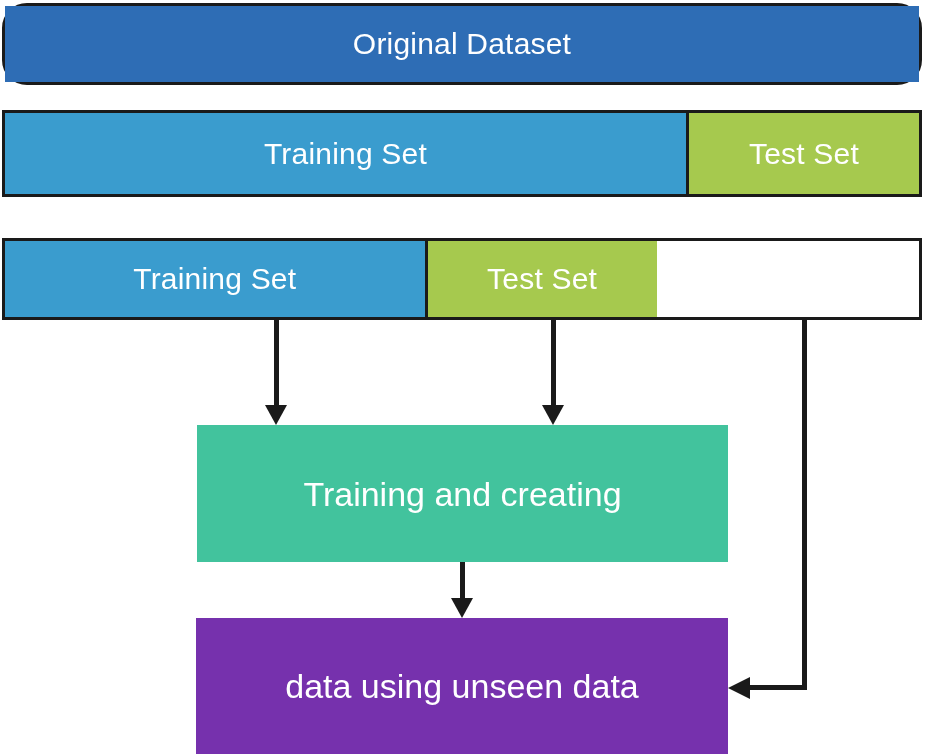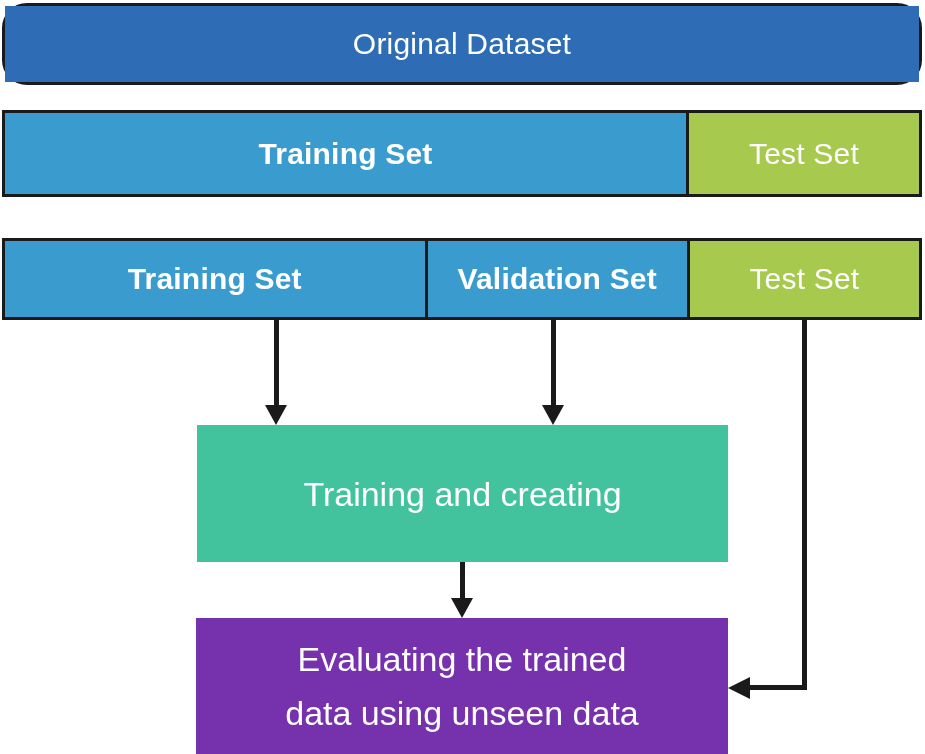--- a/index.html
+++ b/index.html
@@ -26,41 +26,41 @@
     align-items: stretch;
   }
   .cell {
     display: flex; align-items: center; justify-content: center;
     color: var(--label-text);
     font-size: 30px;
     letter-spacing: 0.2px;
   }
   .cell + .cell { border-left: 3px solid var(--arrow-black); }
   .fill-dark-blue { background: var(--dark-blue); }
-  .fill-blue      { background: var(--blue); font-weight: bold; }
+  .fill-blue      { background: var(--blue); }
   .fill-green     { background: var(--green); }
 
   #row-original { left: 2px; top: 3px; width: 920px; height: 82px; border-radius: 25px; }
   #row-split2   { left: 2px; top: 110px; width: 920px; height: 87px; }
   #row-split3   { left: 2px; top: 238px; width: 920px; height: 82px; }
 
   #row-split2 .cell-training { width: 74.5%; }
   #row-split2 .cell-test     { width: 25.5%; }
   #row-split3 .cell-training   { width: 45.9%; }
   #row-split3 .cell-validation { width: 28.7%; }
   #row-split3 .cell-test       { width: 25.4%; }
 
   .big-box {
     position: absolute;
-    display: flex; flex-direction: column;
+    display: flex; flex-direction: row;
     align-items: center; justify-content: center;
     color: var(--label-text);
     font-size: 34px;
     line-height: 54px;
-    text-align: left;
+    text-align: center;
   }
   #model-box {
     left: 197px; top: 425px; width: 531px; height: 137px;
     background: var(--teal);
   }
   #evaluation-box {
     left: 196px; top: 618px; width: 532px; height: 136px;
     background: var(--purple);
   }
 
@@ -102,21 +102,20 @@
     <div class="cell fill-dark-blue" style="width:100%">Original Dataset</div>
   </div>
 
   <div class="bar" id="row-split2">
     <div class="cell cell-training fill-blue">Training Set</div>
     <div class="cell cell-test fill-green">Test Set</div>
   </div>
 
   <div class="bar" id="row-split3">
     <div class="cell cell-training fill-blue">Training Set</div>
-    <div class="cell cell-validation fill-blue">Validation Set</div>
     <div class="cell cell-test fill-green">Test Set</div>
   </div>
 
   <div class="shaft-v" id="arrow-training-shaft"></div>
   <div class="head-down" id="arrow-training-head"></div>
 
   <div class="shaft-v" id="arrow-validation-shaft"></div>
   <div class="head-down" id="arrow-validation-head"></div>
 
   <div class="big-box" id="model-box">
@@ -124,17 +123,16 @@
   </div>
 
   <div class="shaft-v" id="arrow-model-shaft"></div>
   <div class="head-down" id="arrow-model-head"></div>
 
   <div class="shaft-v" id="arrow-test-vertical"></div>
   <div class="shaft-h" id="arrow-test-horizontal"></div>
   <div class="head-left" id="arrow-test-head"></div>
 
   <div class="big-box" id="evaluation-box">
-    <span>Evaluating the trained</span>
     <span>data using unseen data</span>
   </div>
 
 </div>
 
 </body></html>

